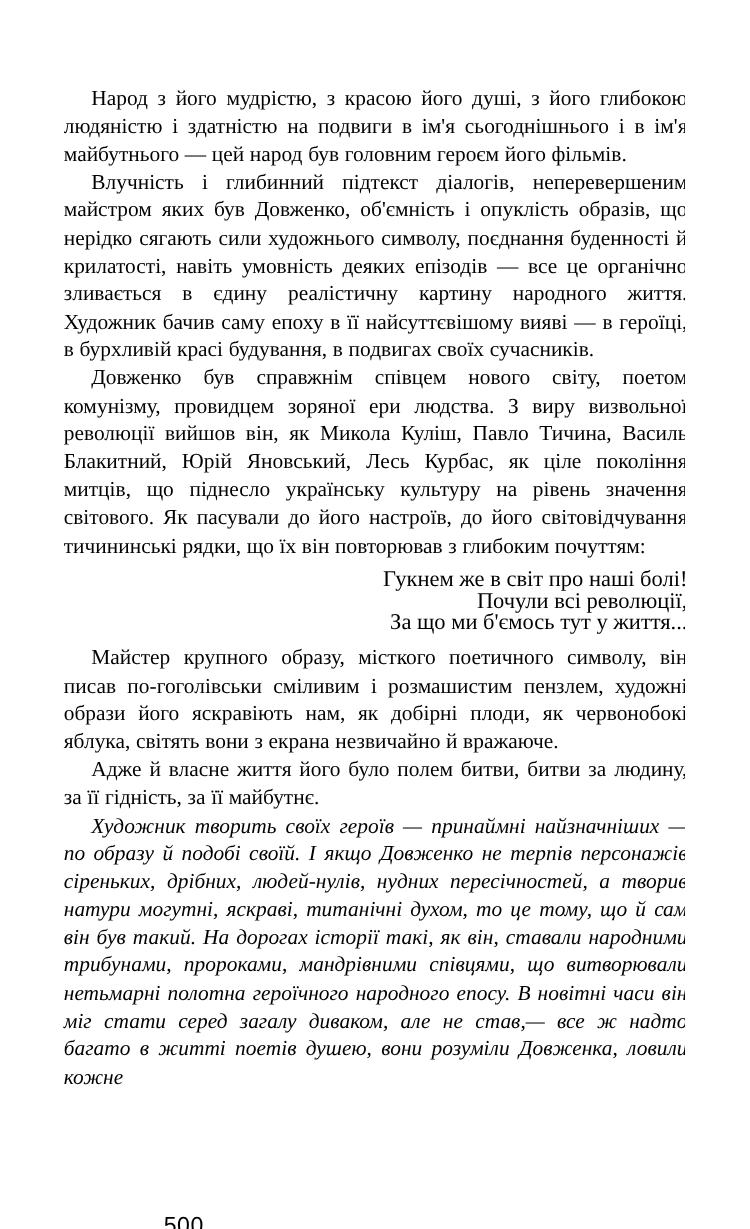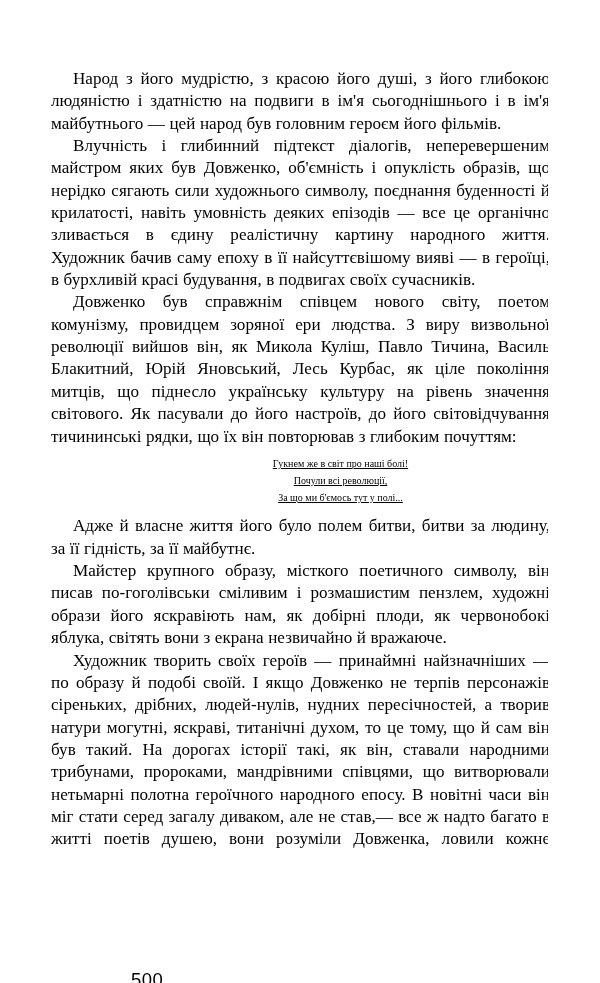--- a/index.html
+++ b/index.html
@@ -38,33 +38,33 @@
     letter-spacing: 0.02px;
     word-spacing: 0.2px;
     hyphens: manual;
     font-weight: 400;
   }
 
   
   .para:last-child {
     
     text-align-last: justify;
+    font-style: italic;
   }
 
   
   .verse {
     margin: 0;
     padding: 7px 0 9px 0;
     text-indent: 0;
-    text-align: center;
-    font-size: 10px;
+    text-align: right;
+    font-size: 18px;
     line-height: 17.2px;
     padding-left: 80px;
     font-weight: 400;
-    text-decoration: underline;
   }
 
   .verse-line {
     display: block;
     white-space: pre;
   }
 
   
   .folio {
     position: absolute;
@@ -86,26 +86,26 @@
 
     <p class="para">Народ з його мудрістю, з красою його душі, з його глибокою людяністю і здатністю на подвиги в ім'я сьогоднішнього і в ім'я майбутнього — цей народ був головним героєм його фільмів.</p>
 
     <p class="para">Влучність і глибинний підтекст діалогів, неперевершеним майстром яких був Довженко, об'ємність і опуклість образів, що нерідко сягають сили художнього символу, поєднання буденності й крилатості, навіть умовність деяких епізодів — все це органічно зливається в єдину реалістичну картину народного життя. Художник бачив саму епоху в її найсуттєвішому вияві — в героїці, в бурхливій красі будування, в подвигах своїх сучасників.</p>
 
     <p class="para">Довженко був справжнім співцем нового світу, поетом комунізму, провидцем зоряної ери людства. З виру визвольної революції вийшов він, як Микола Куліш, Павло Тичина, Василь Блакитний, Юрій Яновський, Лесь Курбас, як ціле покоління митців, що піднесло українську культуру на рівень значення світового. Як пасували до його настроїв, до його світовідчування тичининські рядки, що їх він повторював з глибоким почуттям:</p>
 
     <div class="verse">
       <span class="verse-line">Гукнем же в світ про наші болі!</span>
       <span class="verse-line">Почули всі революції,</span>
-      <span class="verse-line">За що ми б'ємось тут у полі...</span>
+      <span class="verse-line">За що ми б'ємось тут у життя...</span>
     </div>
 
+    <p class="para">Майстер крупного образу, місткого поетичного символу, він писав по-гоголівськи сміливим і розмашистим пензлем, художні образи його яскравіють нам, як добірні плоди, як червонобокі яблука, світять вони з екрана незвичайно й вражаюче.</p>
+
     <p class="para">Адже й власне життя його було полем битви, битви за людину, за її гідність, за її майбутнє.</p>
-
-    <p class="para">Майстер крупного образу, місткого поетичного символу, він писав по-гоголівськи сміливим і розмашистим пензлем, художні образи його яскравіють нам, як добірні плоди, як червонобокі яблука, світять вони з екрана незвичайно й вражаюче.</p>
 
     <p class="para">Художник творить своїх героїв — принаймні найзначніших — по образу й подобі своїй. І якщо Довженко не терпів персонажів сіреньких, дрібних, людей-нулів, нудних пересічностей, а творив натури могутні, яскраві, титанічні духом, то це тому, що й сам він був такий. На дорогах історії такі, як він, ставали народними трибунами, пророками, мандрівними співцями, що витворювали нетьмарні полотна героїчного народного епосу. В новітні часи він міг стати серед загалу диваком, але не став,— все ж надто багато в житті поетів душею, вони розуміли Довженка, ловили кожне</p>
 
   </div>
 
   <div class="folio">500</div>
 
 </div>
 
 </body></html>

